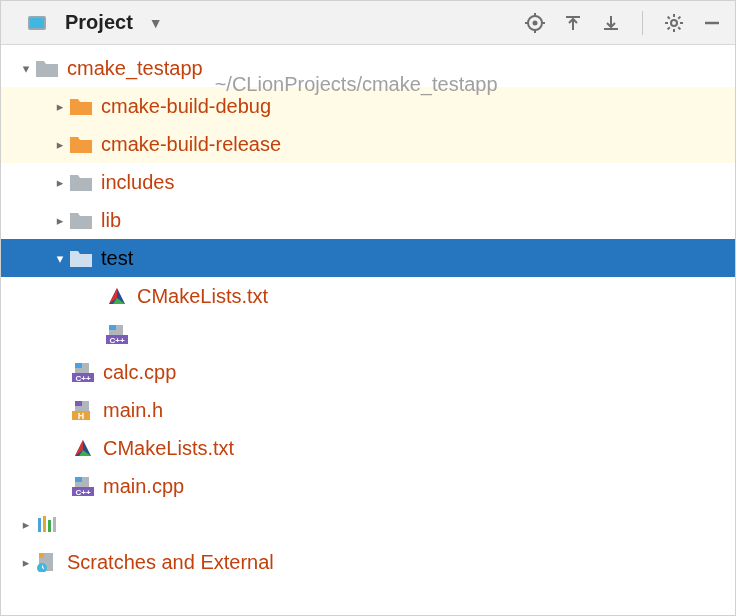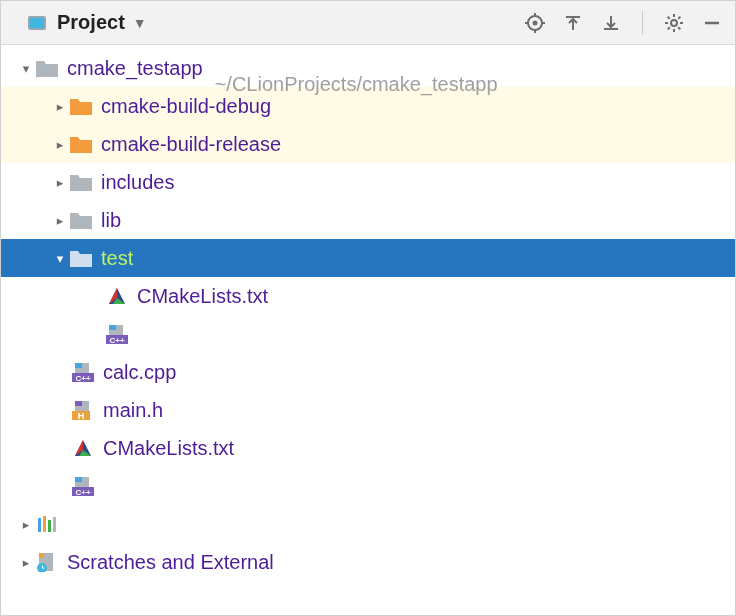--- a/index.html
+++ b/index.html
@@ -13,21 +13,21 @@
     border: 1px solid #d0d0d0;
   }
   .toolbar {
     height: 44px;
     background: #f2f2f2;
     border-bottom: 1px solid #d8d8d8;
     display: flex;
     align-items: center;
     padding: 0 12px 0 24px;
   }
-  .toolbar-left { display:flex; align-items:center; }
+  .toolbar-left { display:flex; align-items:center; gap:8px; }
   .toolbar-right { margin-left:auto; display:flex; align-items:center; gap:16px; }
   .tb-sep { width:1px; height:24px; background:#c8c8c8; margin:0 4px; }
   .tb-icon { width:22px; height:22px; display:inline-flex; align-items:center; justify-content:center; color:#6e6e6e; cursor:pointer;}
   .proj-icon {
     width:18px; height:14px; border:2px solid #9aa7b0; background:#40b6e0;
     border-radius:2px;
   }
   .proj-label { font-weight:600; color:#222; }
   .dd-arrow { color:#6e6e6e; font-size:14px; margin-left:8px;}
   .tree { padding-top:4px; }
@@ -36,22 +36,22 @@
     display:flex;
     align-items:center;
     white-space:nowrap;
     cursor:pointer;
   }
   .row.sel { background:#2675bf; color:#fff; }
   .row.hl { background:#fffbe6; }
   .chev { width:18px; display:inline-flex; justify-content:center; color:#6e6e6e; font-size:13px;}
   .row.sel .chev { color:#fff; }
   .icon { width:24px; height:24px; display:inline-flex; align-items:center; justify-content:center; margin-right:8px;}
-  .lbl { color:#4c1d95; }
-  .row.sel .lbl { color:#bef264; }
+  .lbl { color:#c2410c; }
+  .row.sel .lbl { color:#000000; }
   .path { color:#a0a0a0; margin-left:12px;margin-top:33px; }
   .folder-grey svg rect { fill:#b0b7bc; }
   .folder-grey svg polygon { fill:#b0b7bc; }
   .folder-orange svg rect { fill:#f29c3e; }
   .folder-orange svg polygon { fill:#f29c3e; }
   .folder-sel svg rect { fill:#d0dff0; }
   .folder-sel svg polygon { fill:#d0dff0; }
 </style>
 </head>
 <body>
@@ -241,20 +241,21 @@
 
   <div class="row" style="padding-left:70px">
     <span class="icon">
       <svg width="22" height="20" viewBox="0 0 22 20">
           <rect x="3" y="1" width="14" height="10" fill="#b0b7bc"></rect>
           <rect x="3" y="1" width="7" height="5" fill="#4aa3df"></rect>
           <rect x="0" y="11" width="22" height="9" fill="#7b5cb8"></rect>
           <text x="11" y="18.5" font-size="8" fill="#fff" text-anchor="middle" font-family="Arial" font-weight="bold">C++</text>
         </svg>
     </span>
+    <span class="lbl">main.cpp</span>
   </div>
 
   <div class="row" style="padding-left:16px">
     <span class="chev">▸</span>
     <span class="icon">
       <svg width="20" height="20" viewBox="0 0 20 20">
           <rect x="1" y="4" width="3" height="14" fill="#4aa3df"></rect>
           <rect x="6" y="2" width="3" height="16" fill="#e8a33d"></rect>
           <rect x="11" y="6" width="3" height="12" fill="#3dae4a"></rect>
           <rect x="16" y="3" width="3" height="15" fill="#b0b7bc"></rect>

